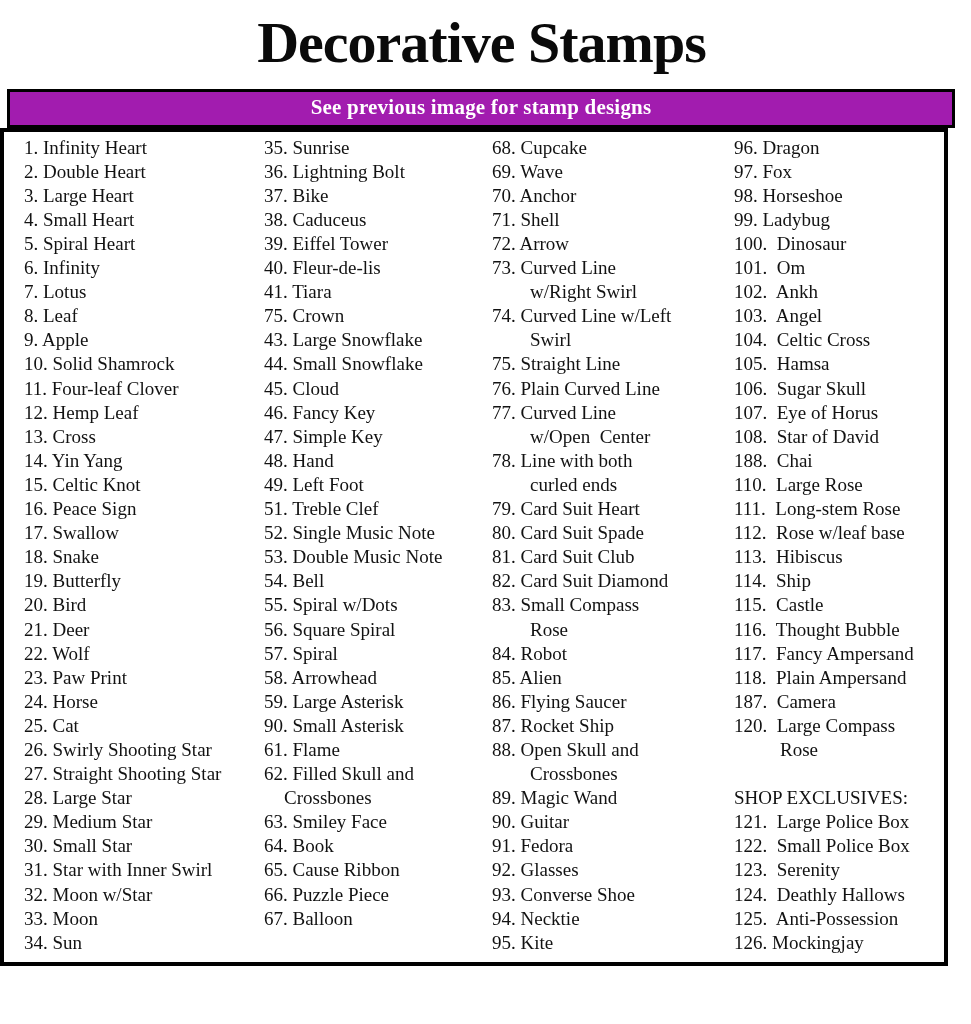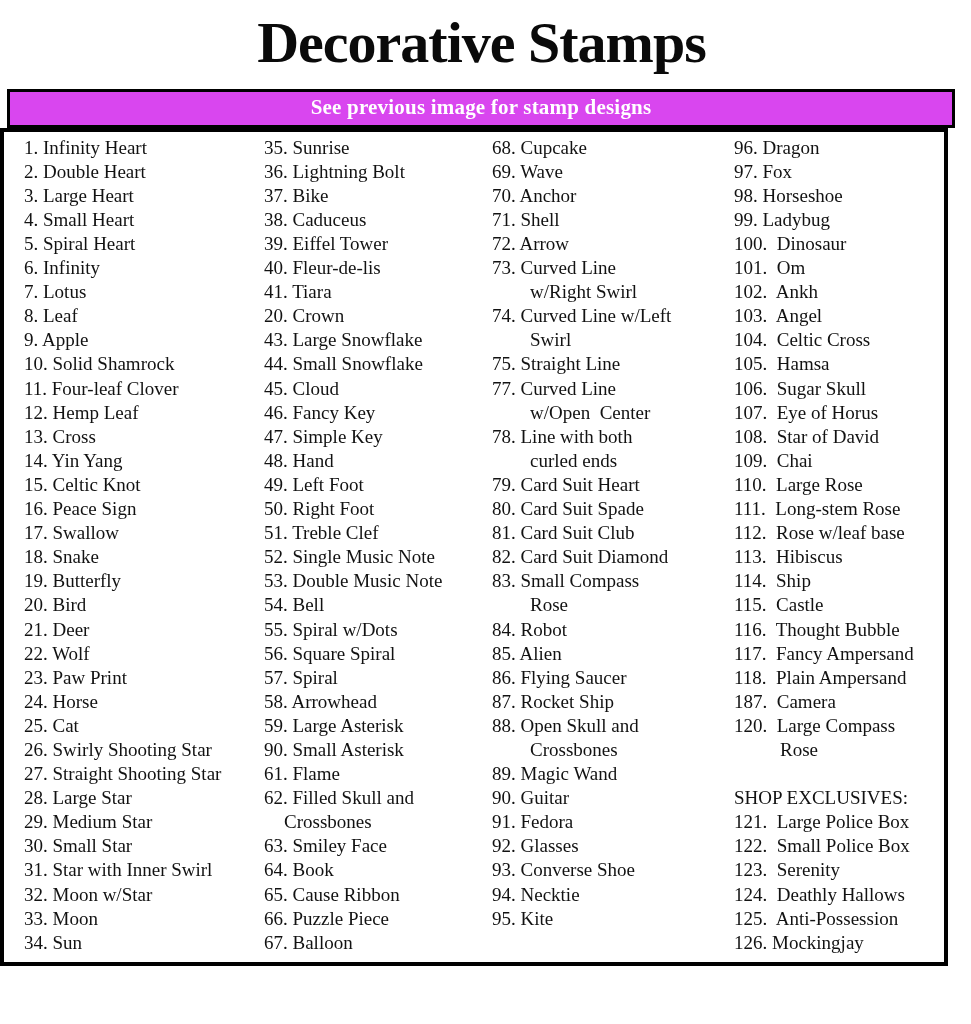--- a/index.html
+++ b/index.html
@@ -52,21 +52,21 @@
   .col:nth-child(3) .item{padding-left:38px;text-indent:-38px;}
   .col:nth-child(4) .item{padding-left:46px;text-indent:-46px;}
   .item.hdr{font-weight:normal;padding-left:0;text-indent:0;}
   .spacer{height:24.1px;}
 </style>
 </head>
 <body>
 
 <h1 class="page-title">Decorative Stamps</h1>
 
-<div class="banner" style="background: #d946ef; color: rgb(255, 255, 255); border-color: rgb(0, 0, 0);">
+<div class="banner" style="background: #a21caf; color: rgb(255, 255, 255); border-color: rgb(0, 0, 0);">
   <span>See previous image for stamp designs</span>
 </div>
 
 <div class="listbox">
     <div class="col">
       <div class="item">1. Infinity Heart</div>
       <div class="item">2. Double Heart</div>
       <div class="item">3. Large Heart</div>
       <div class="item">4. Small Heart</div>
       <div class="item">5. Spiral Heart</div>
@@ -101,29 +101,28 @@
       <div class="item">34. Sun</div>
     </div>
     <div class="col">
       <div class="item">35. Sunrise</div>
       <div class="item">36. Lightning Bolt</div>
       <div class="item">37. Bike</div>
       <div class="item">38. Caduceus</div>
       <div class="item">39. Eiffel Tower</div>
       <div class="item">40. Fleur-de-lis</div>
       <div class="item">41. Tiara</div>
-      <div class="item">20. Crown</div>
+      <div class="item">75. Crown</div>
       <div class="item">43. Large Snowflake</div>
       <div class="item">44. Small Snowflake</div>
       <div class="item">45. Cloud</div>
       <div class="item">46. Fancy Key</div>
       <div class="item">47. Simple Key</div>
       <div class="item">48. Hand</div>
       <div class="item">49. Left Foot</div>
-      <div class="item">50. Right Foot</div>
       <div class="item">51. Treble Clef</div>
       <div class="item">52. Single Music Note</div>
       <div class="item">53. Double Music Note</div>
       <div class="item">54. Bell</div>
       <div class="item">55. Spiral w/Dots</div>
       <div class="item">56. Square Spiral</div>
       <div class="item">57. Spiral</div>
       <div class="item">58. Arrowhead</div>
       <div class="item">59. Large Asterisk</div>
       <div class="item">90. Small Asterisk</div>
@@ -140,20 +139,21 @@
       <div class="item">68. Cupcake</div>
       <div class="item">69. Wave</div>
       <div class="item">70. Anchor</div>
       <div class="item">71. Shell</div>
       <div class="item">72. Arrow</div>
       <div class="item">73. Curved Line
 w/Right Swirl</div>
       <div class="item">74. Curved Line w/Left
 Swirl</div>
       <div class="item">75. Straight Line</div>
+      <div class="item">76. Plain Curved Line</div>
       <div class="item">77. Curved Line
 w/Open  Center</div>
       <div class="item">78. Line with both
 curled ends</div>
       <div class="item">79. Card Suit Heart</div>
       <div class="item">80. Card Suit Spade</div>
       <div class="item">81. Card Suit Club</div>
       <div class="item">82. Card Suit Diamond</div>
       <div class="item">83. Small Compass
 Rose</div>
@@ -178,21 +178,21 @@
       <div class="item">99. Ladybug</div>
       <div class="item">100.  Dinosaur</div>
       <div class="item">101.  Om</div>
       <div class="item">102.  Ankh</div>
       <div class="item">103.  Angel</div>
       <div class="item">104.  Celtic Cross</div>
       <div class="item">105.  Hamsa</div>
       <div class="item">106.  Sugar Skull</div>
       <div class="item">107.  Eye of Horus</div>
       <div class="item">108.  Star of David</div>
-      <div class="item">109.  Chai</div>
+      <div class="item">188.  Chai</div>
       <div class="item">110.  Large Rose</div>
       <div class="item">111.  Long-stem Rose</div>
       <div class="item">112.  Rose w/leaf base</div>
       <div class="item">113.  Hibiscus</div>
       <div class="item">114.  Ship</div>
       <div class="item">115.  Castle</div>
       <div class="item">116.  Thought Bubble</div>
       <div class="item">117.  Fancy Ampersand</div>
       <div class="item">118.  Plain Ampersand</div>
       <div class="item">187.  Camera</div>

